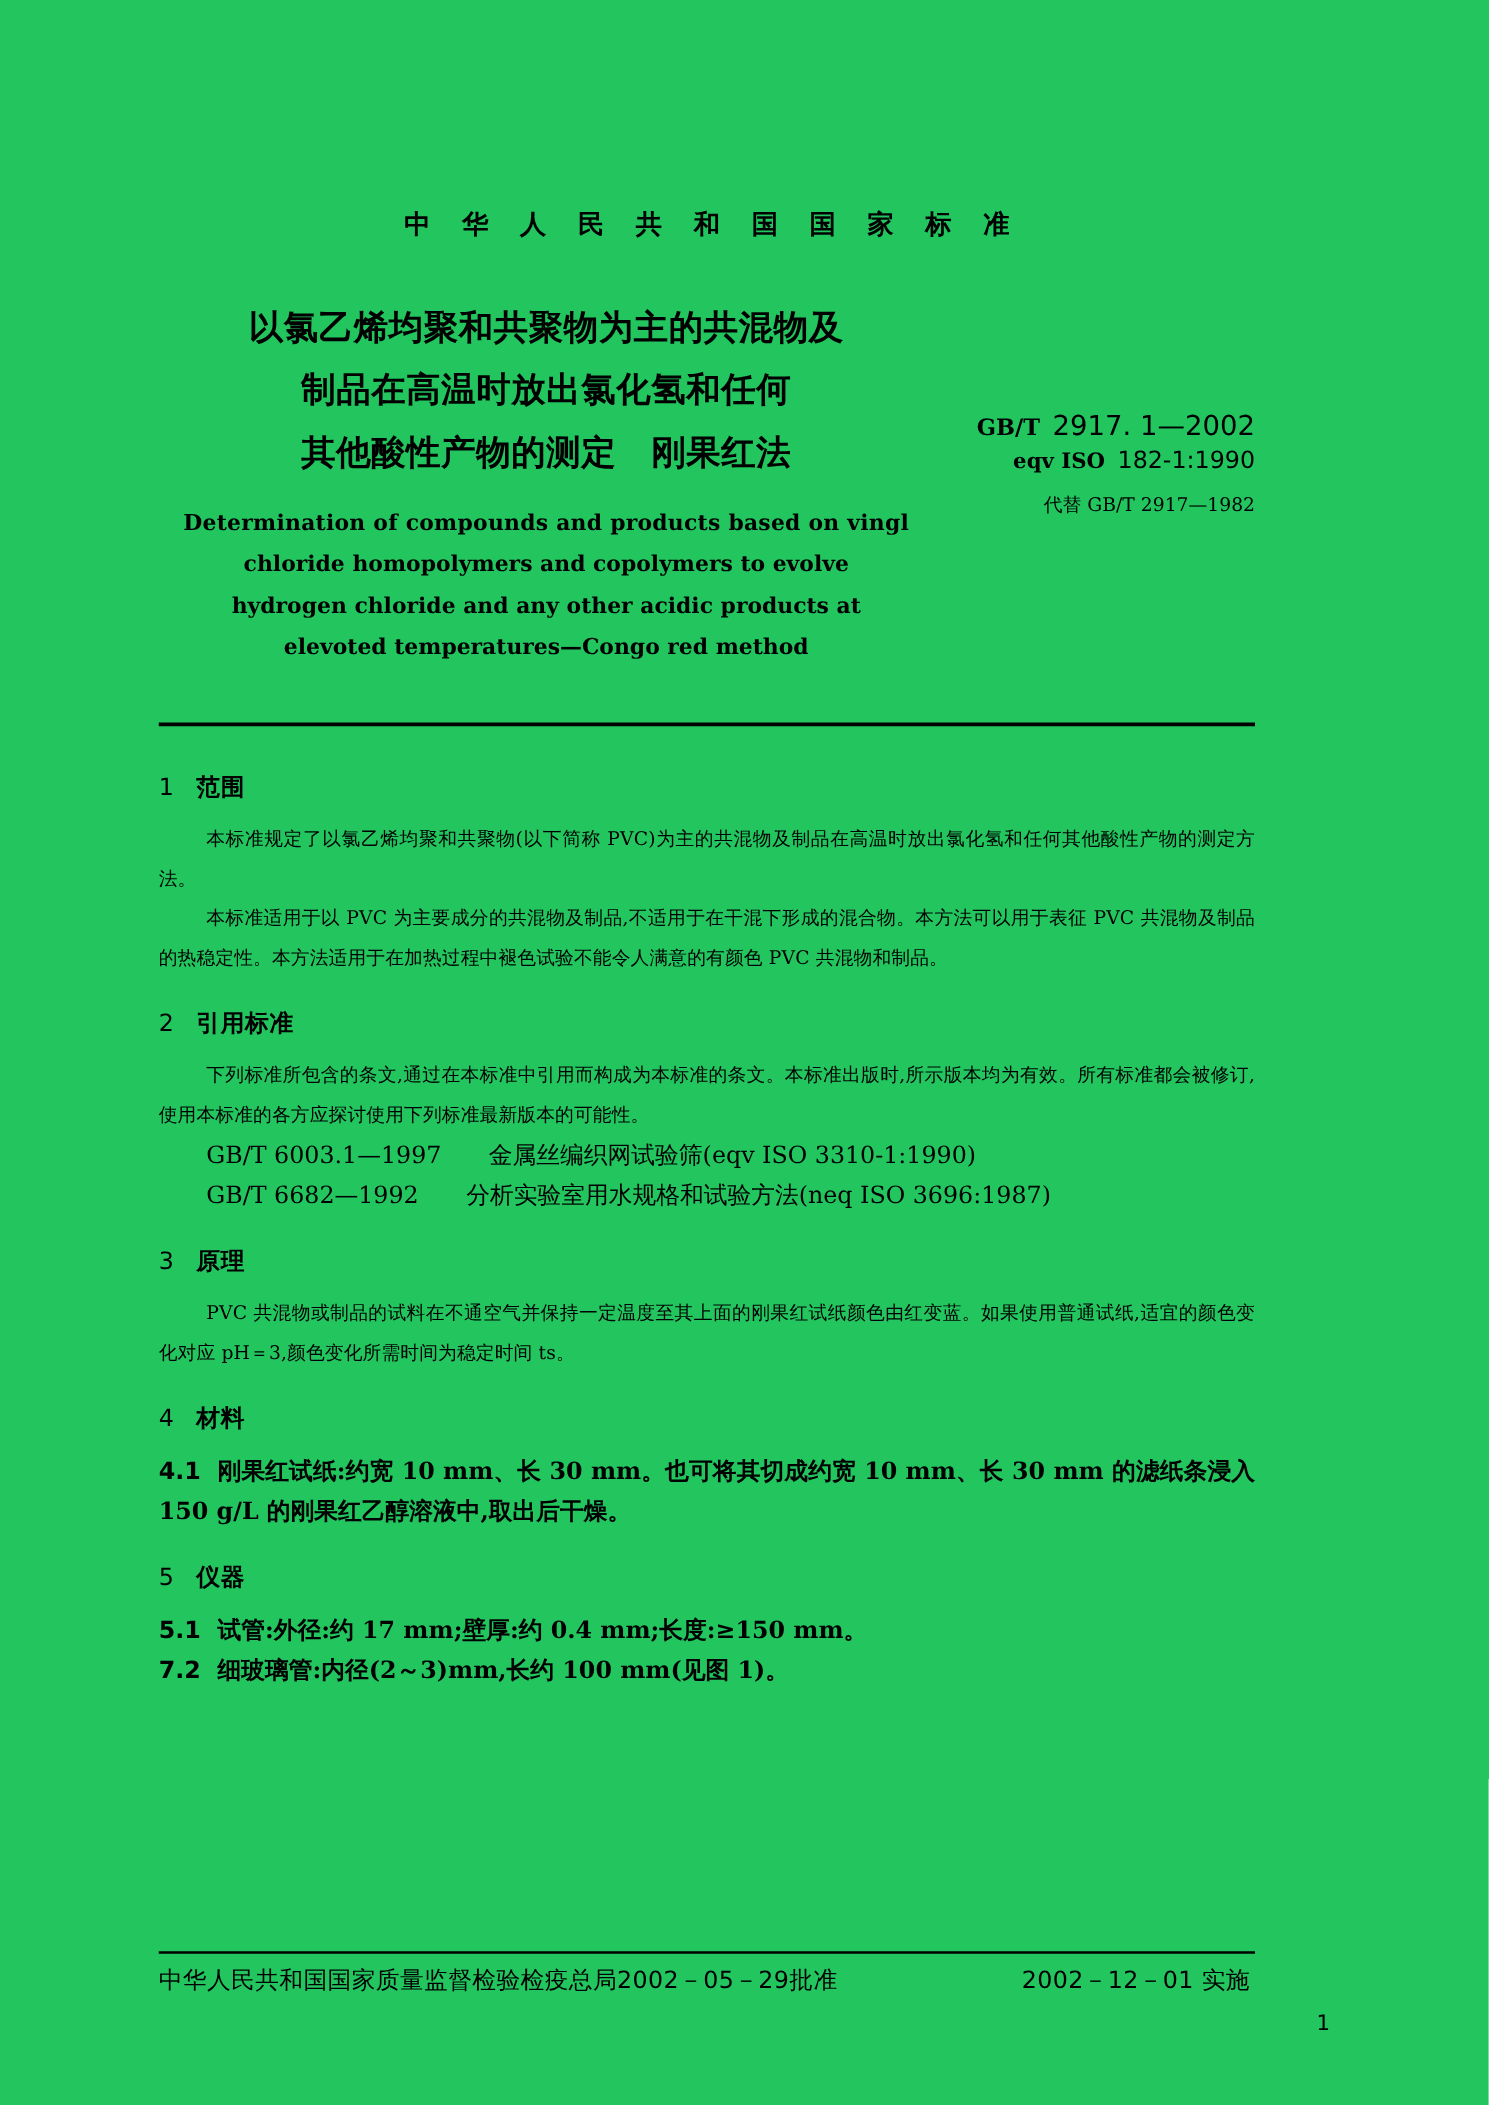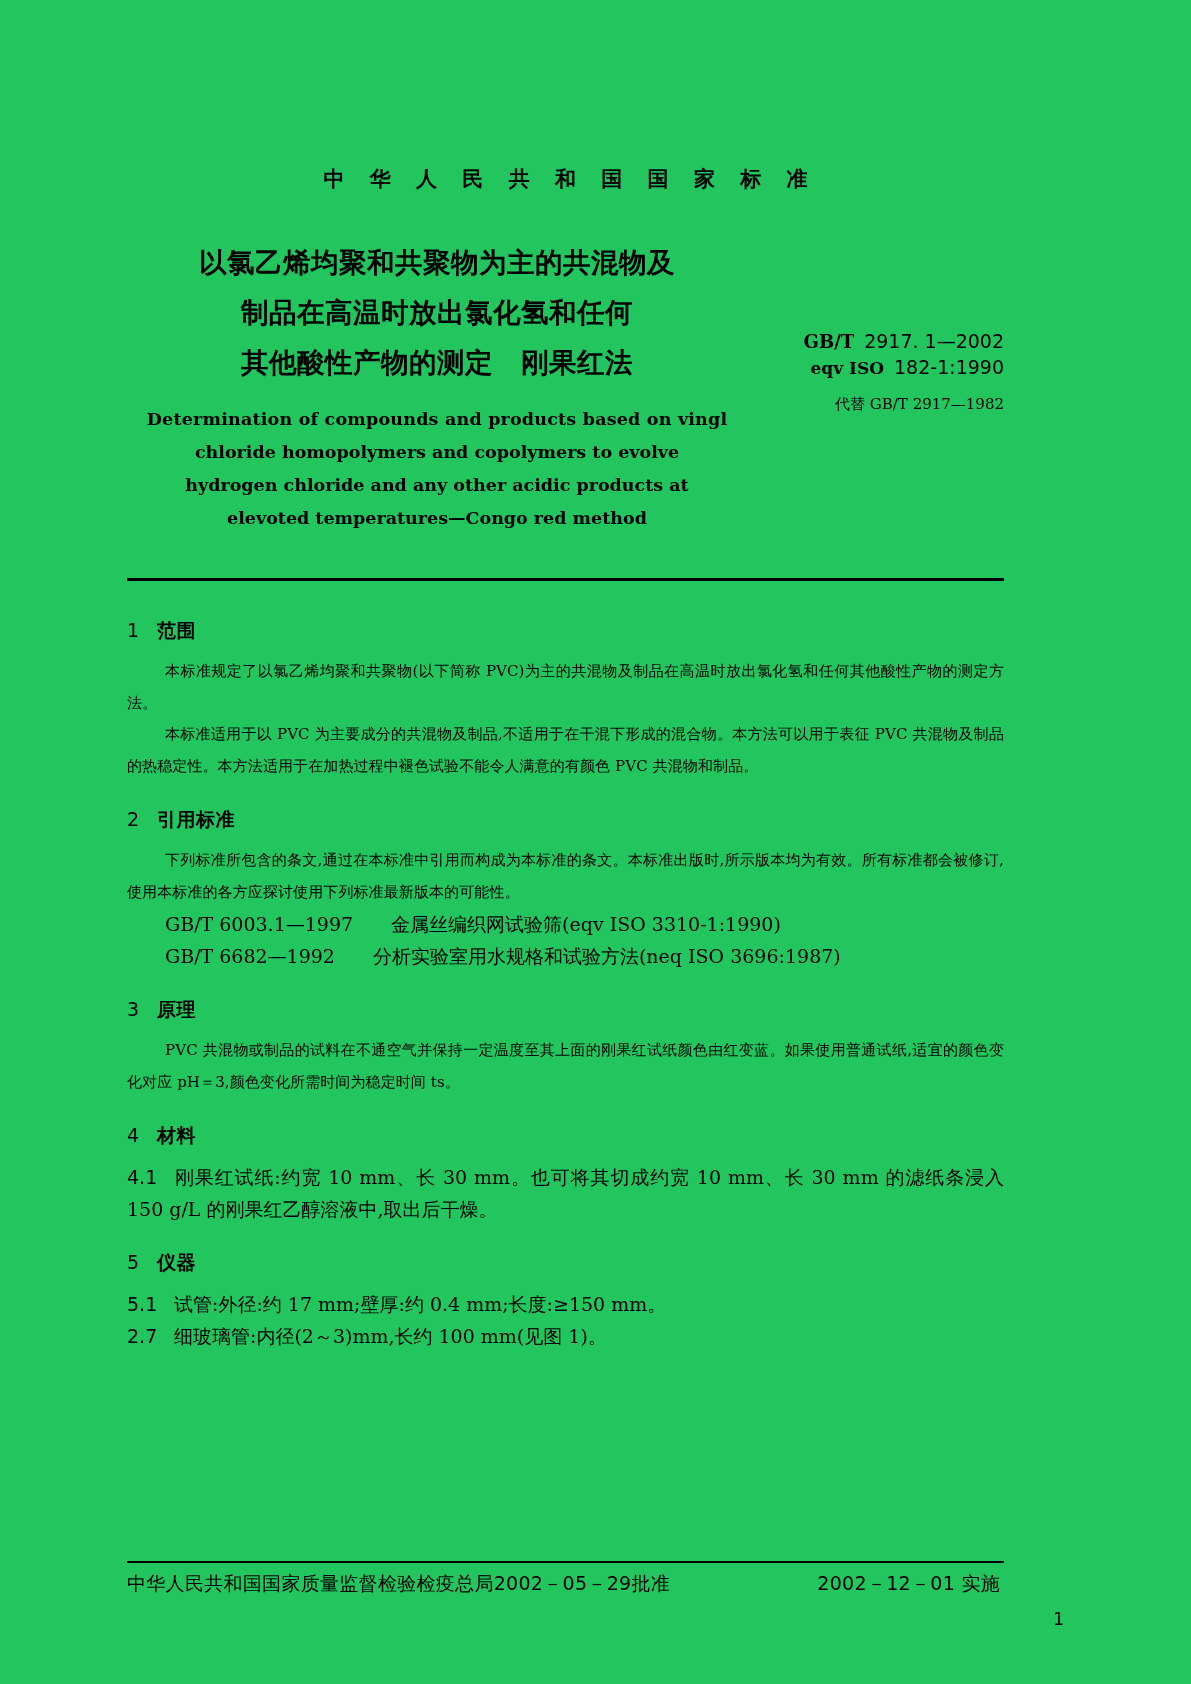--- a/index.html
+++ b/index.html
@@ -81,21 +81,21 @@
     white-space: nowrap;
   }
   .std-id .row1 .bold {
     font-family: "DejaVu Serif", "Liberation Serif", serif;
     font-weight: 700;
     font-size: 18px;
   }
   .std-id .row1 .num {
     font-family: "DejaVu Sans", "Liberation Sans", sans-serif;
     font-weight: 400;
-    font-size: 19px;
+    font-size: 22px;
   }
   .std-id .row2 {
     font-size: 18px;
     line-height: 26px;
     white-space: nowrap;
   }
   .std-id .row2 .bold {
     font-family: "DejaVu Serif", "Liberation Serif", serif;
     font-weight: 700;
     font-size: 17px;
@@ -155,20 +155,21 @@
     text-indent: 38px;
     font-size: 19px;
     line-height: 32px;
     white-space: nowrap;
   }
   p.sub {
     margin: 0;
     text-align: justify;
     font-size: 19px;
     line-height: 32px;
+    font-weight: bold;
   }
   p.sub .sn {
     font-family: "DejaVu Sans", "Liberation Sans", sans-serif;
     font-size: 19px;
     display: inline-block;
     min-width: 47px;
   }
   .sp { display: inline-block; width: 10px; }
 
   
@@ -246,21 +247,21 @@
       <p class="ref">GB/T 6682—1992　　分析实验室用水规格和试验方法(neq ISO 3696:1987)</p>
 
       <h2 class="sec"><span class="no">3</span><span>原理</span></h2>
       <p class="para">PVC 共混物或制品的试料在不通空气并保持一定温度至其上面的刚果红试纸颜色由红变蓝。如果使用普通试纸,适宜的颜色变化对应 pH＝3,颜色变化所需时间为稳定时间 ts。</p>
 
       <h2 class="sec"><span class="no">4</span><span>材料</span></h2>
       <p class="sub"><span class="sn">4.1</span><span>刚果红试纸:约宽 10 mm、长 30 mm。也可将其切成约宽 10 mm、长 30 mm 的滤纸条浸入150 g/L 的刚果红乙醇溶液中,取出后干燥。</span></p>
 
       <h2 class="sec"><span class="no">5</span><span>仪器</span></h2>
       <p class="sub"><span class="sn">5.1</span><span>试管:外径:约 17 mm;壁厚:约 0.4 mm;长度:≥150 mm。</span></p>
-      <p class="sub"><span class="sn">2.7</span><span>细玻璃管:内径(2～3)mm,长约 100 mm(见图 1)。</span></p>
+      <p class="sub"><span class="sn">7.2</span><span>细玻璃管:内径(2～3)mm,长约 100 mm(见图 1)。</span></p>
 
     </div>
   </div>
 
   <div class="rule-bot"></div>
 
   <div class="footer">
     <div class="left">中华人民共和国国家质量监督检验检疫总局2002－05－29批准</div>
     <div class="right">2002－12－01 实施</div>
   </div>

